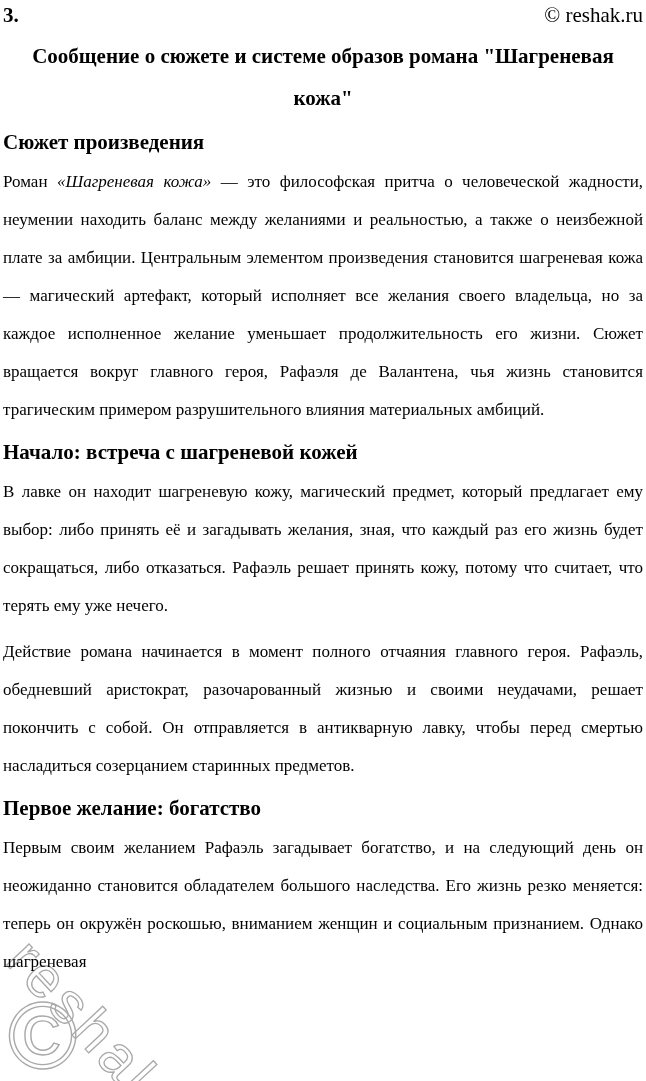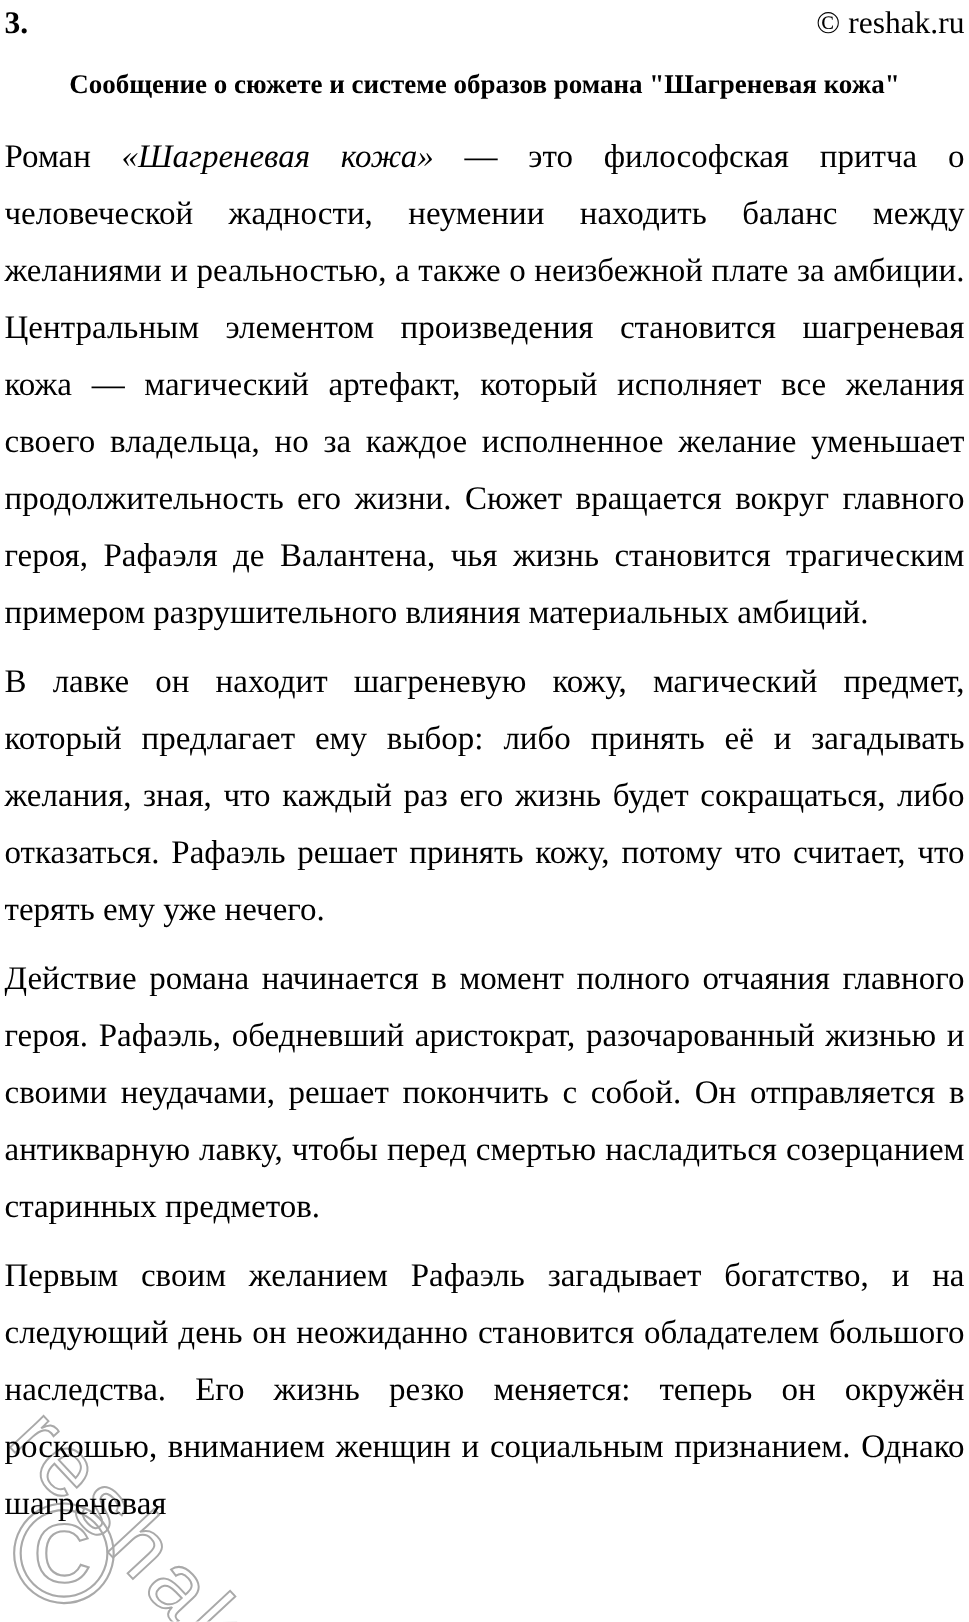--- a/index.html
+++ b/index.html
@@ -41,32 +41,32 @@
     font-weight: bold;
   }
   .copyright {
     font-weight: normal;
     margin-left: 28px;
   }
   .doc-title {
     margin-top: 8px;
     text-align: center;
     font-weight: bold;
-    font-size: 18px;
+    font-size: 21px;
     line-height: 42px;
   }
   h2.sec {
     margin: 10px 0 0 0;
     font-size: 21px;
     line-height: 26px;
     font-weight: bold;
   }
   p.body {
     margin: 8px 0 0 0;
-    font-size: 22px;
+    font-size: 17px;
     line-height: 38px;
     text-align: justify;
   }
   p.body i {
     font-style: italic;
   }
 </style>
 </head>
 <body>
 
@@ -77,24 +77,27 @@
 
 <div class="page">
 
   <div class="topbar">
     <span class="page-number">3.</span>
     <span class="copyright">© reshak.ru</span>
   </div>
 
   <div class="doc-title">Сообщение о сюжете и системе образов романа "Шагреневая кожа"</div>
 
+  <h2 class="sec">Сюжет произведения</h2>
 
   <p class="body"><span>Роман </span><i>«Шагреневая кожа»</i><span> — это философская притча о человеческой жадности, неумении находить баланс между желаниями и реальностью, а также о неизбежной плате за амбиции. Центральным элементом произведения становится шагреневая кожа — магический артефакт, который исполняет все желания своего владельца, но за каждое исполненное желание уменьшает продолжительность его жизни. Сюжет вращается вокруг главного героя, Рафаэля де Валантена, чья жизнь становится трагическим примером разрушительного влияния материальных амбиций.</span></p>
 
+  <h2 class="sec">Начало: встреча с шагреневой кожей</h2>
 
   <p class="body">В лавке он находит шагреневую кожу, магический предмет, который предлагает ему выбор: либо принять её и загадывать желания, зная, что каждый раз его жизнь будет сокращаться, либо отказаться. Рафаэль решает принять кожу, потому что считает, что терять ему уже нечего.</p>
 
   <p class="body">Действие романа начинается в момент полного отчаяния главного героя. Рафаэль, обедневший аристократ, разочарованный жизнью и своими неудачами, решает покончить с собой. Он отправляется в антикварную лавку, чтобы перед смертью насладиться созерцанием старинных предметов.</p>
 
+  <h2 class="sec">Первое желание: богатство</h2>
 
   <p class="body">Первым своим желанием Рафаэль загадывает богатство, и на следующий день он неожиданно становится обладателем большого наследства. Его жизнь резко меняется: теперь он окружён роскошью, вниманием женщин и социальным признанием. Однако шагреневая</p>
 
 </div>
 
 </body></html>

